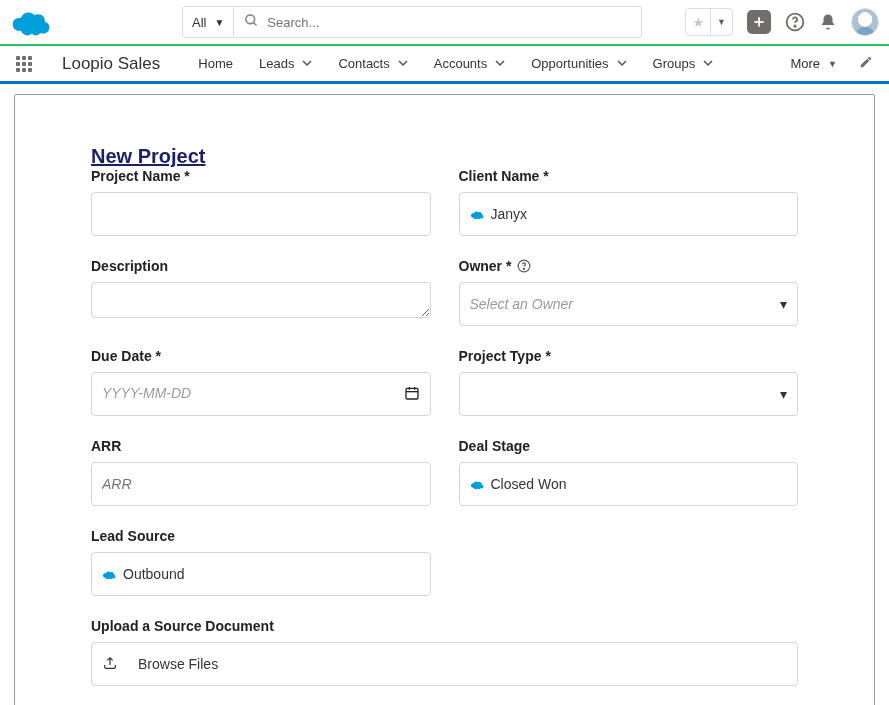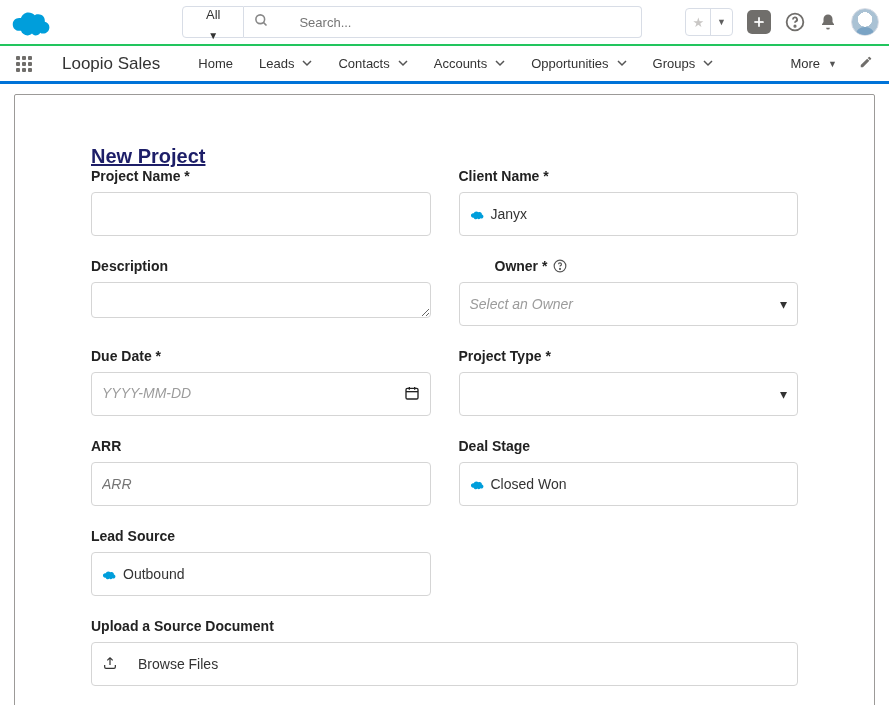--- a/index.html
+++ b/index.html
@@ -27,47 +27,45 @@
     .search-wrapper {
       display: flex;
       align-items: center;
       flex: 0 0 460px;
       height: 32px;
     }
     .search-filter {
       display: flex;
       align-items: center;
       height: 32px;
-      padding: 0 23px;
+      padding: 0 9px;
       border: 1px solid #d8dde6;
       border-radius: 4px 0 0 4px;
       background: #fff;
       gap: 8px;
       font-size: 13px;
-      flex-direction: column;
     }
     .search-box {
       display: flex;
       align-items: center;
       flex: 1;
       height: 32px;
       border: 1px solid #d8dde6;
       border-left: none;
       border-radius: 0 4px 4px 0;
       padding: 0 10px;
       gap: 8px;
       color: #706e6b;
     }
     .search-input {
       border: none;
       outline: none;
       flex: 1;
       font-size: 13px;
       background: transparent;
-      margin-left: 22px;
     }
     .top-spacer { flex: 1; }
     .top-icons {
       display: flex;
       align-items: center;
       gap: 14px;
     }
     .fav-group {
       display: flex;
       align-items: center;
@@ -169,21 +167,21 @@
     }
     .form-group { margin-bottom: 22px; }
     .form-group.full { grid-column: 1 / -1; }
     .form-label {
       display: block;
       font-size: 14px;
       font-weight: 600;
       color: #222;
       margin-bottom: 8px;
     }
-    .label-with-icon { display: flex; align-items: center; gap: 6px; margin-left: 36px; }
+    .label-with-icon { display: flex; align-items: center; gap: 6px; }
     .help-icon {
       width: 14px; height: 14px; color: #555;
     }
     .control {
       width: 100%;
       height: 44px;
       border: 1px solid #d5d5d5;
       border-radius: 4px;
       background: #fff;
       padding: 0 10px;

